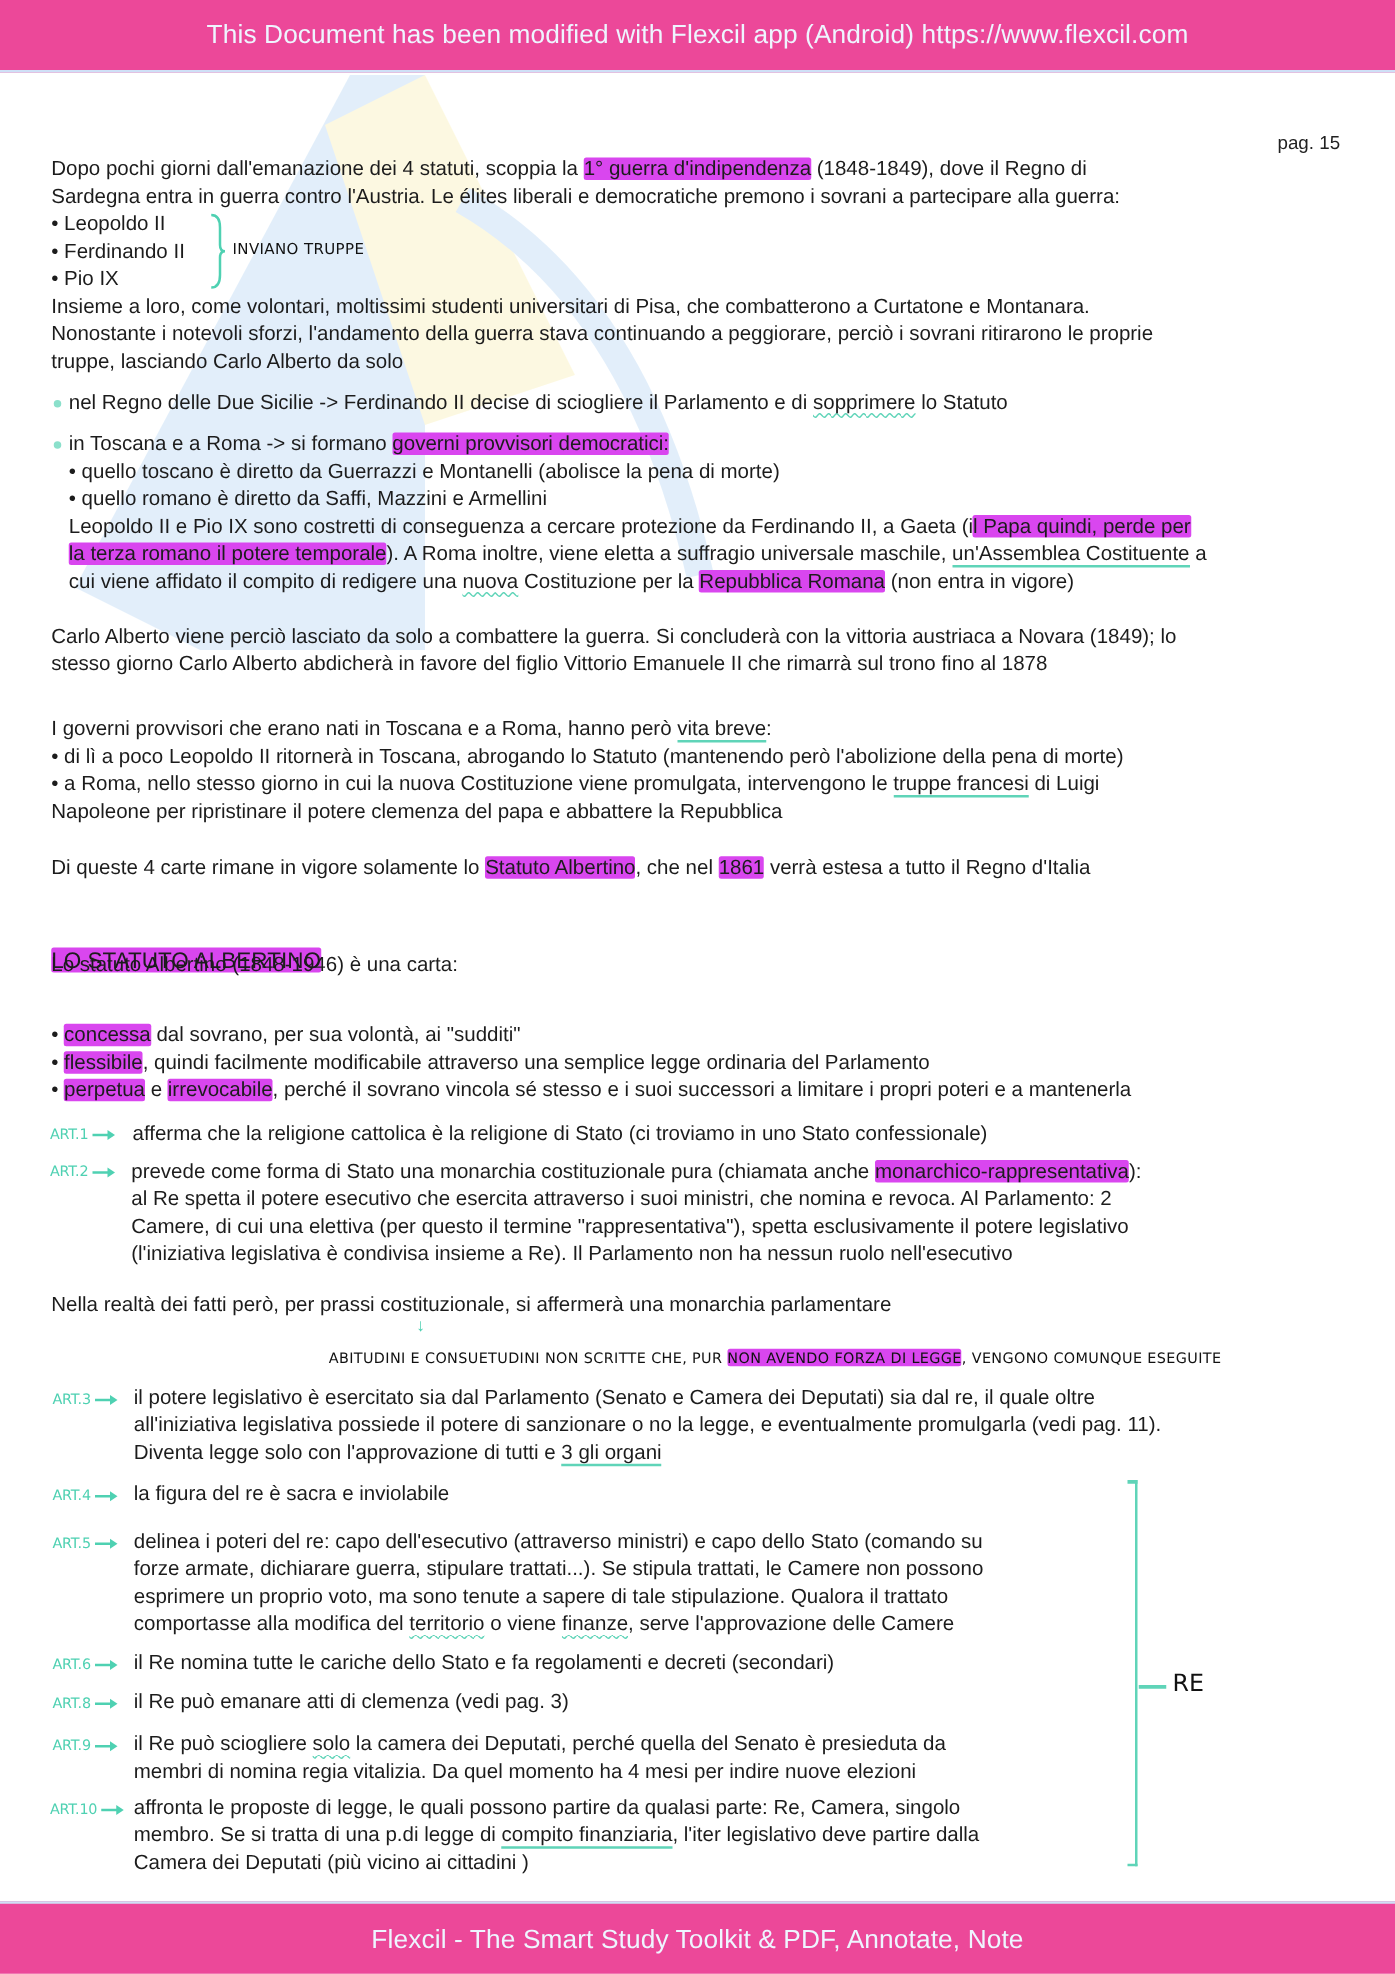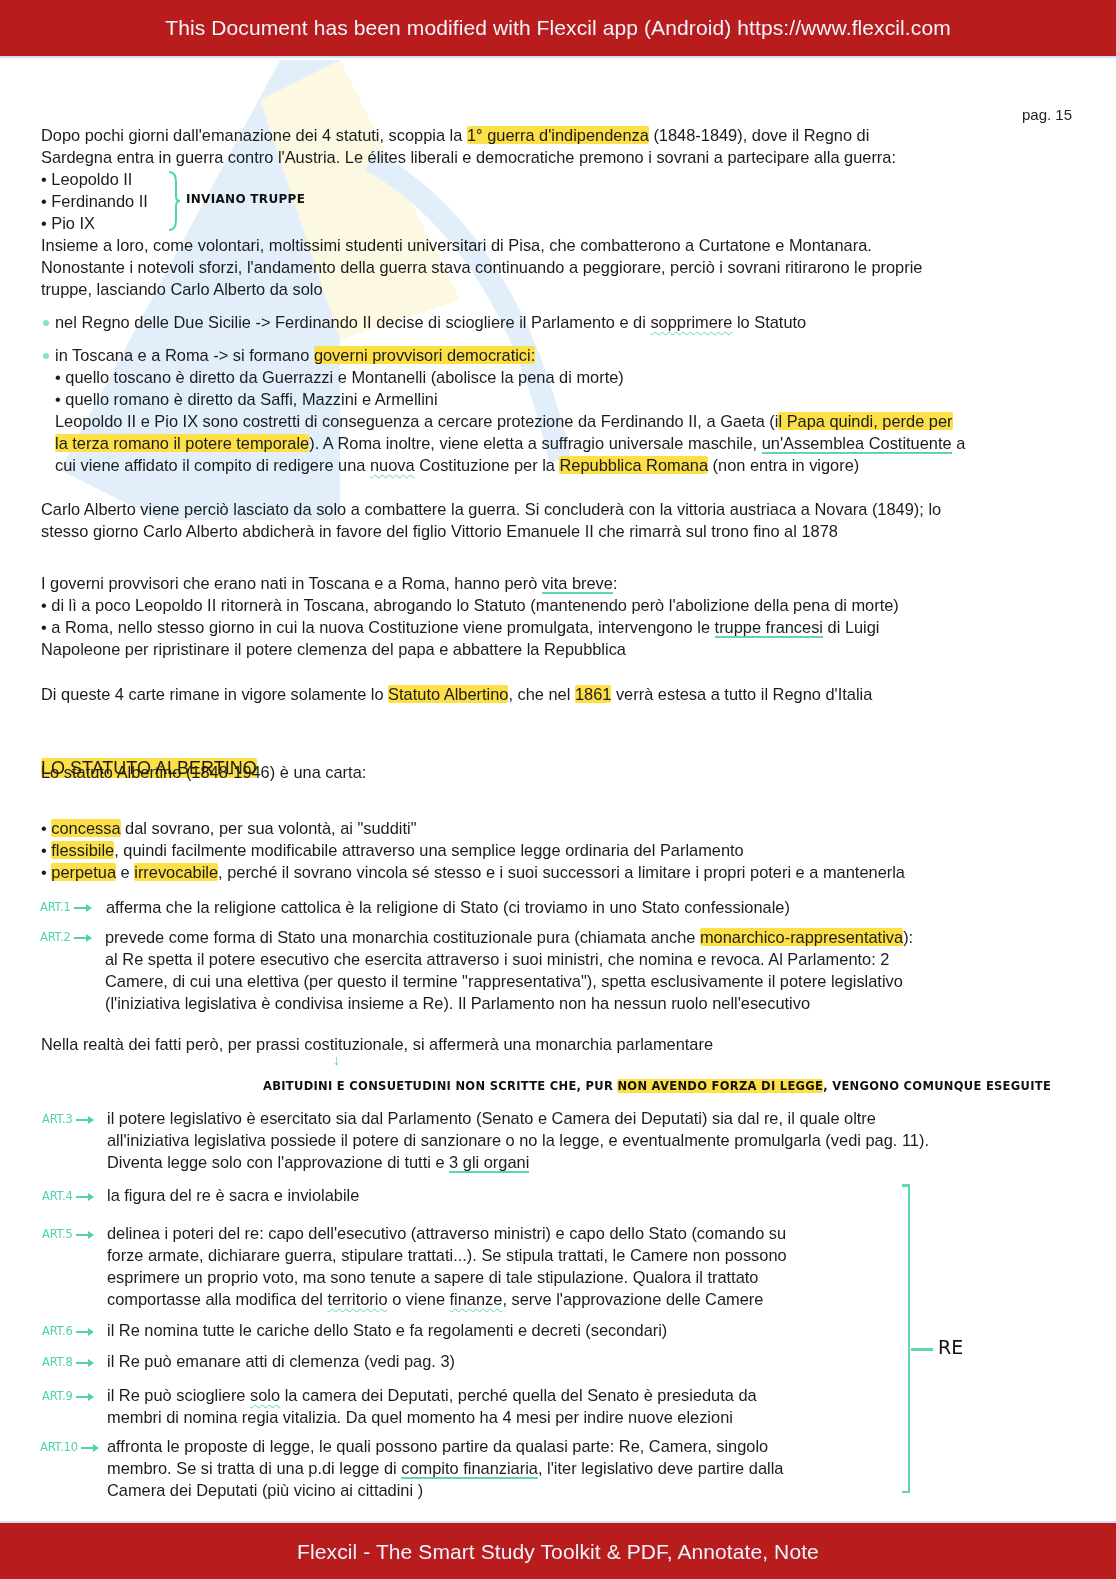--- a/index.html
+++ b/index.html
@@ -4,42 +4,42 @@
 <style>
   html, body { margin: 0; padding: 0; }
   body {
     width: 1116px; height: 1579px; position: relative; overflow: hidden;
     background: #ffffff;
     font-family: "Liberation Sans", "DejaVu Sans", sans-serif;
     color: #1a1a1a;
   }
   .banner {
     position: absolute; left: 0; width: 1116px;
-    background: #b91c1c; color: #eef5ff;
+    background: #ec4899; color: #eef5ff;
     font-family: "Liberation Sans", sans-serif;
     display: flex; align-items: center; justify-content: center;
     font-size: 21px; letter-spacing: 0.1px;
   }
   .banner.top { top: 0; height: 56px; border-bottom: 2px solid #cfe0f6; }
   .banner.bottom { top: 1521px; height: 58px; border-top: 2px solid #cfe0f6; }
 
   .watermark {
     position: absolute; left: 40px; top: 40px; width: 560px; height: 500px;
     pointer-events: none; opacity: 0.22;
   }
 
   .page-num { position: absolute; left: 1022px; top: 106px; font-size: 15px; color: #222; }
 
   .t { position: absolute; font-size: 16.4px; line-height: 22px; white-space: nowrap; color: #1c1c1c; }
-  .hl { background: #fde047; border-radius: 2px; }
+  .hl { background: #d946ef; border-radius: 2px; }
   .ul { border-bottom: 2px solid #5fd4b8; padding-bottom: 0px; }
   .wavy { text-decoration: underline wavy #5fd4b8; text-decoration-thickness: 1px; text-underline-offset: 3px; }
 
   .hand {
-    position: absolute; font-family: "DejaVu Sans", sans-serif; font-weight: bold;
+    position: absolute; font-family: "DejaVu Sans", sans-serif; font-weight: normal;
     font-size: 12px; color: #111; letter-spacing: 0.3px; white-space: nowrap;
   }
   .art {
     position: absolute; font-family: "DejaVu Sans", sans-serif;
     font-size: 11.5px; color: #4fd1b2; letter-spacing: -0.2px; white-space: nowrap;
   }
   .arrow-line { display: inline-block; width: 16px; height: 2px; background: #4fd1b2; vertical-align: middle; margin-left: 3px; position: relative; }
   .arrow-line::after {
     content: ""; position: absolute; right: -2px; top: -3px;
     border-left: 6px solid #4fd1b2; border-top: 4px solid transparent; border-bottom: 4px solid transparent;

